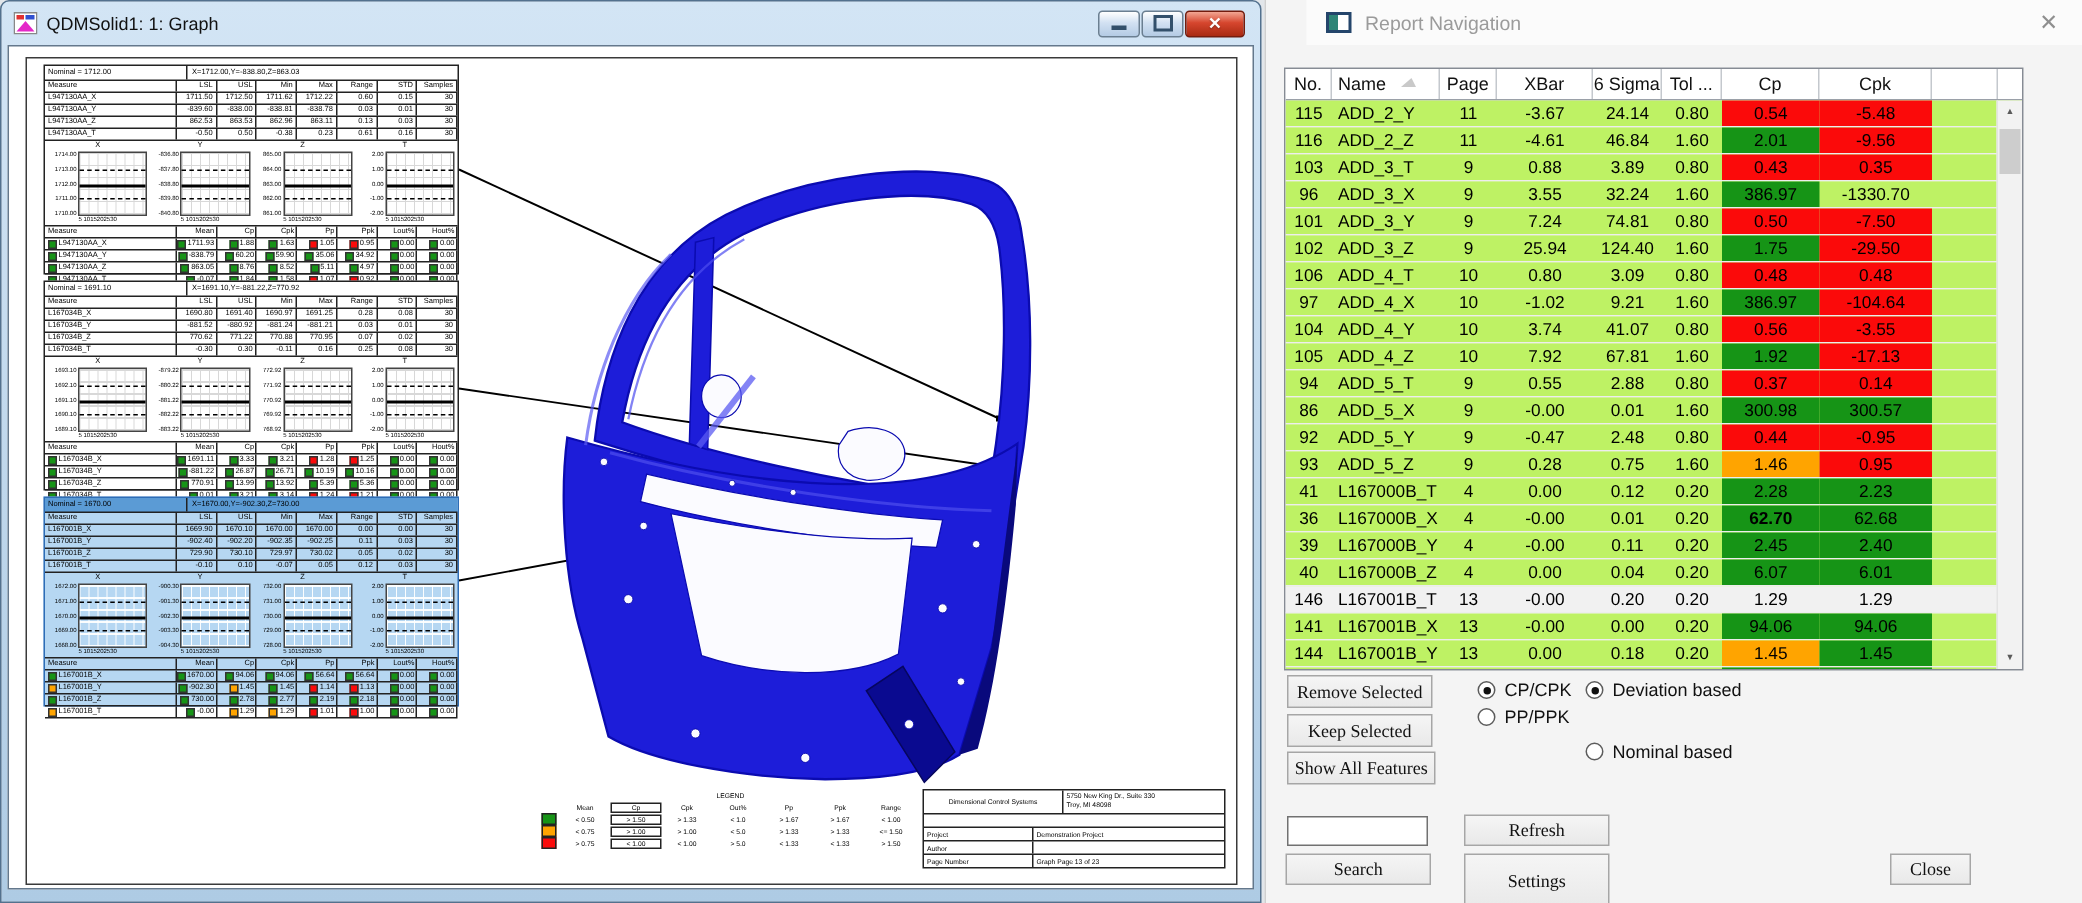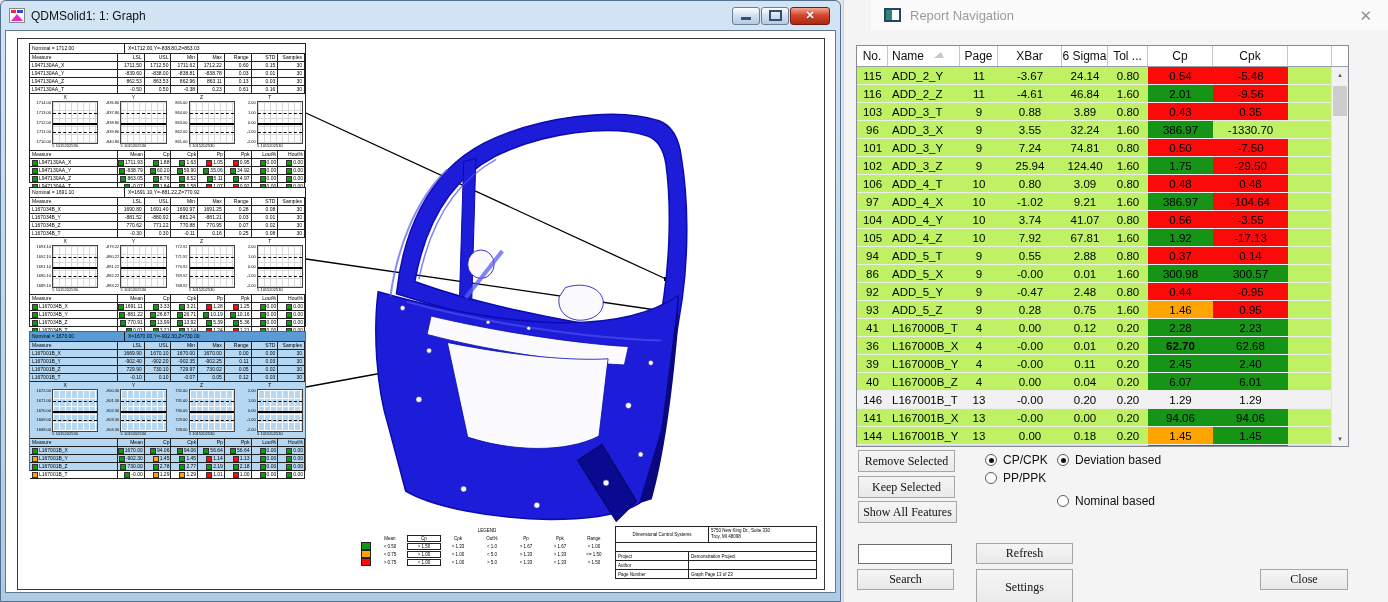--- a/index.html
+++ b/index.html
@@ -1370,15 +1370,15 @@
     </label>
     <label class="radio" style="left:213px;top:494px;">
       <span class="rdot"></span>
       <span>Nominal based</span>
     </label>
 
     <input class="inp" style="left: 14px; top: 544px; width: 94px; height: 20px;" value="">
     <div class="btn" style="left:132px;top:543px;width:97px;height:21px;">Refresh</div>
     <div class="btn" style="left:13px;top:569px;width:97px;height:21px;">Search</div>
     <div class="btn" style="left:132px;top:569px;width:97px;height:37px;">Settings</div>
-    <div class="btn" style="left:416px;top:569px;width:88px;height:21px;">Close</div>
+    <div class="btn" style="left:416px;top:569px;width:54px;height:21px;">Close</div>
   </div>
 </div>
 
 </body></html>

